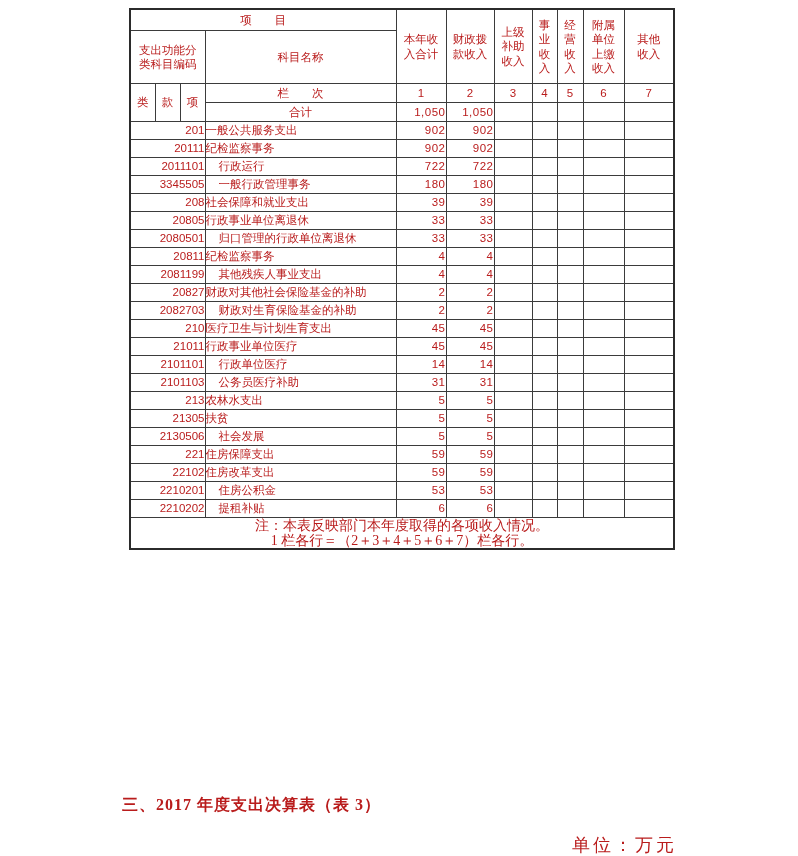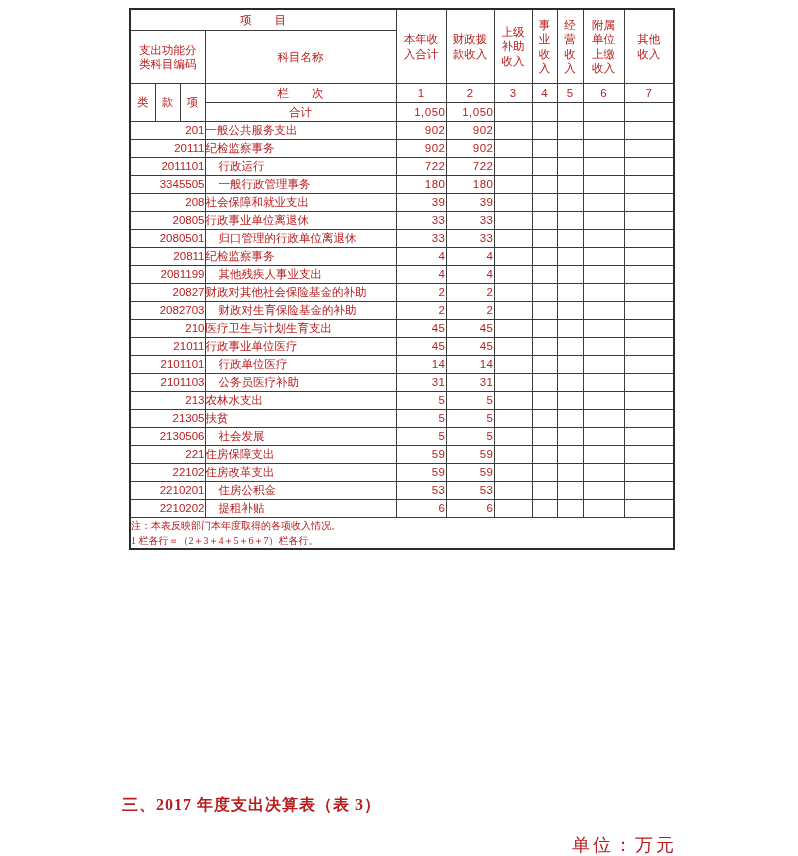--- a/index.html
+++ b/index.html
@@ -23,21 +23,21 @@
   .row-colheads th { height:52px; }
   .row-lanci th, .row-lanci td { height:18px; }
   .row-total th, .row-total td { height:18px; }
   .budget tbody td { height:17px; }
   .cell-code { text-align:right; padding-left:6px; font-family:"Liberation Sans","DejaVu Sans",sans-serif; font-size:11px; }
   .cell-name { text-align:left; padding-left:8px; }
   .cell-name.indent { padding-left:13px; }
   .cell-num { text-align:right; padding-right:4px; font-family:"Liberation Sans","DejaVu Sans",sans-serif; font-size:11px; letter-spacing:0.5px; }
   .cell-idx { text-align:center; font-family:"Liberation Sans","DejaVu Sans",sans-serif; font-size:11px; }
   .note-cell { text-align:left; padding:3px 6px; height:30px; vertical-align:middle; }
-  .note-cell div { font-size:10px; line-height:15px; }
+  .note-cell div { font-size:14px; line-height:15px;text-align:center; }
   .section-title {
     position:absolute; left:122px; top:795px; margin:0;
     font-size:16px; font-weight:bold; letter-spacing:1px;
     font-family:"Liberation Serif","DejaVu Serif",serif;
     text-align:center;
   }
   .unit-label {
     position:absolute; left:572px; top:833px;
     font-size:18px; letter-spacing:3px;
   }

